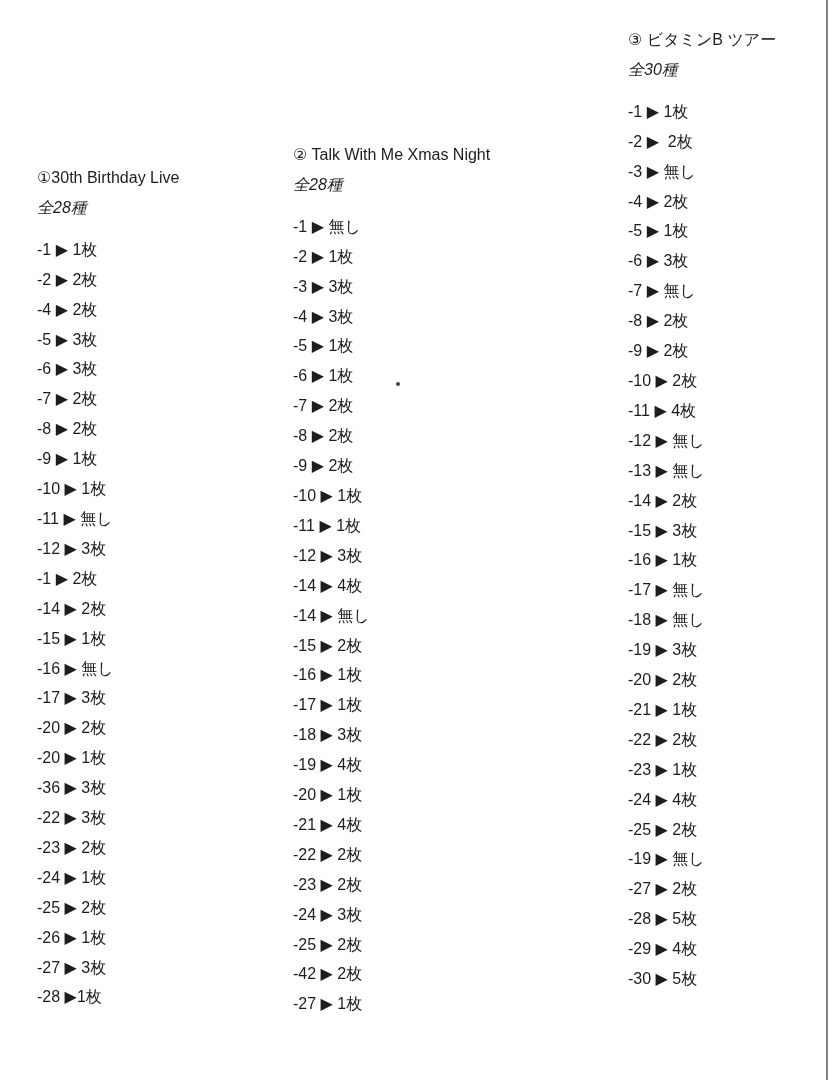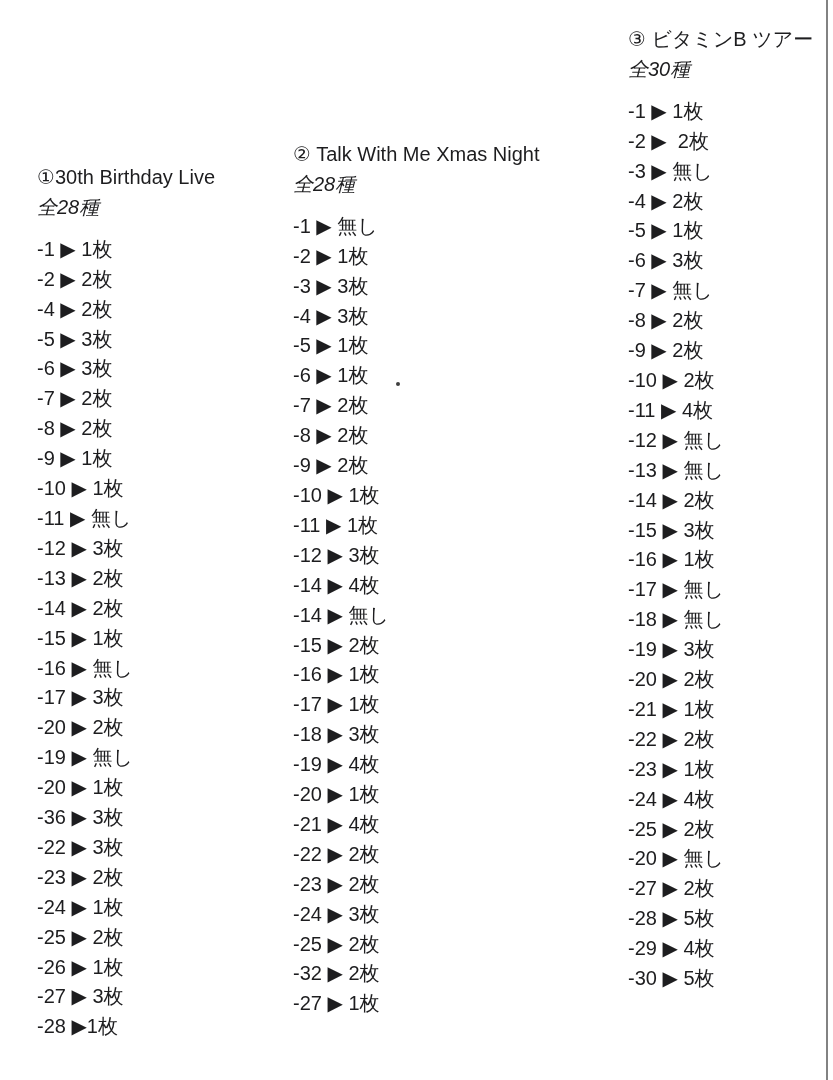--- a/index.html
+++ b/index.html
@@ -10,21 +10,21 @@
     width: 833px;
     height: 1080px;
     position: relative;
     background: #ffffff;
     overflow: hidden;
     font-family: "Liberation Sans", "DejaVu Sans", sans-serif;
     color: #1d1d1f;
   }
   .column {
     position: absolute;
-    font-size: 20px;
+    font-size: 16px;
     line-height: 29.9px;
     white-space: nowrap;
   }
   .col-1 { left: 37px;  top: 163px; }
   .col-2 { left: 293px; top: 140px; }
   .col-3 { left: 628px; top: 25px;  }
   .col-title { font-weight: 400; }
   .col-count { font-weight: 400; font-style: italic; }
   .items { margin-top: 12px; }
   .item { white-space: pre; }
@@ -57,27 +57,26 @@
       <div class="item">-2 ▶ 2枚</div>
       <div class="item">-4 ▶ 2枚</div>
       <div class="item">-5 ▶ 3枚</div>
       <div class="item">-6 ▶ 3枚</div>
       <div class="item">-7 ▶ 2枚</div>
       <div class="item">-8 ▶ 2枚</div>
       <div class="item">-9 ▶ 1枚</div>
       <div class="item">-10 ▶ 1枚</div>
       <div class="item">-11 ▶ 無し</div>
       <div class="item">-12 ▶ 3枚</div>
-      <div class="item">-13 ▶ 2枚</div>
+      <div class="item">-1 ▶ 2枚</div>
       <div class="item">-14 ▶ 2枚</div>
       <div class="item">-15 ▶ 1枚</div>
       <div class="item">-16 ▶ 無し</div>
       <div class="item">-17 ▶ 3枚</div>
       <div class="item">-20 ▶ 2枚</div>
-      <div class="item">-19 ▶ 無し</div>
       <div class="item">-20 ▶ 1枚</div>
       <div class="item">-36 ▶ 3枚</div>
       <div class="item">-22 ▶ 3枚</div>
       <div class="item">-23 ▶ 2枚</div>
       <div class="item">-24 ▶ 1枚</div>
       <div class="item">-25 ▶ 2枚</div>
       <div class="item">-26 ▶ 1枚</div>
       <div class="item">-27 ▶ 3枚</div>
       <div class="item">-28 ▶1枚</div>
     </div>
@@ -105,21 +104,21 @@
       <div class="item">-16 ▶ 1枚</div>
       <div class="item">-17 ▶ 1枚</div>
       <div class="item">-18 ▶ 3枚</div>
       <div class="item">-19 ▶ 4枚</div>
       <div class="item">-20 ▶ 1枚</div>
       <div class="item">-21 ▶ 4枚</div>
       <div class="item">-22 ▶ 2枚</div>
       <div class="item">-23 ▶ 2枚</div>
       <div class="item">-24 ▶ 3枚</div>
       <div class="item">-25 ▶ 2枚</div>
-      <div class="item">-32 ▶ 2枚</div>
+      <div class="item">-42 ▶ 2枚</div>
       <div class="item">-27 ▶ 1枚</div>
     </div>
 </div>
 
 <div class="column col-3">
   <div class="col-title">③ ビタミンB ツアー</div>
   <div class="col-count">全30種</div>
   <div class="items">
       <div class="item">-1 ▶ 1枚</div>
       <div class="item">-2 ▶  2枚</div>
@@ -139,21 +138,21 @@
       <div class="item">-16 ▶ 1枚</div>
       <div class="item">-17 ▶ 無し</div>
       <div class="item">-18 ▶ 無し</div>
       <div class="item">-19 ▶ 3枚</div>
       <div class="item">-20 ▶ 2枚</div>
       <div class="item">-21 ▶ 1枚</div>
       <div class="item">-22 ▶ 2枚</div>
       <div class="item">-23 ▶ 1枚</div>
       <div class="item">-24 ▶ 4枚</div>
       <div class="item">-25 ▶ 2枚</div>
-      <div class="item">-20 ▶ 無し</div>
+      <div class="item">-19 ▶ 無し</div>
       <div class="item">-27 ▶ 2枚</div>
       <div class="item">-28 ▶ 5枚</div>
       <div class="item">-29 ▶ 4枚</div>
       <div class="item">-30 ▶ 5枚</div>
     </div>
 </div>
 
 <div class="stray-dot"></div>
 <div class="right-border"></div>
 

